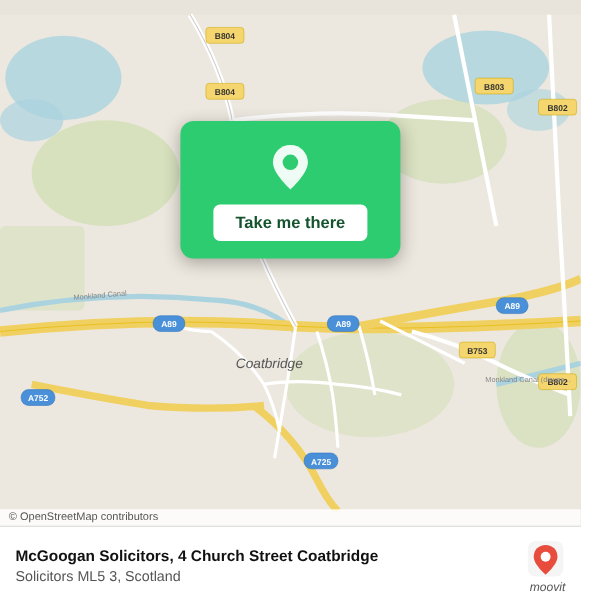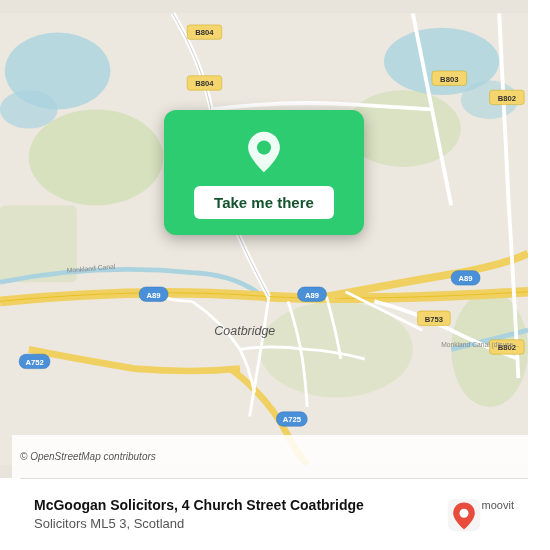--- a/index.html
+++ b/index.html
@@ -72,41 +72,39 @@
       font-weight: 600;
       color: #14532d;
       cursor: pointer;
       white-space: nowrap;
       margin-top: 4px;
     }
 
     
     #attribution-bar {
       background: rgba(255,255,255,0.85);
-      padding: 16px 8px;
+      padding: 2px 8px;
       font-size: 10px;
       color: #555;
       position: absolute;
       bottom: 0;
-      left: 12px;
+      left: 0;
       right: 0;
       z-index: 5;
-      font-style: italic;
     }
 
     
     #footer {
       background: #fff;
       padding: 10px 14px;
       border-top: 1px solid #ddd;
       display: flex;
       align-items: center;
       justify-content: space-between;
       min-height: 72px;
-      margin-left: 20px;
     }
 
     #footer-text {
       flex: 1;
     }
 
     #location-name {
       font-size: 14px;
       font-weight: 600;
       color: #111;
@@ -114,22 +112,24 @@
     }
 
     #location-address {
       font-size: 13px;
       color: #555;
       line-height: 1.4;
     }
 
     #moovit-logo {
       display: flex;
-      align-items: flex-start;
+      flex-direction: column;
+      align-items: flex-end;
       margin-left: 12px;
+      font-style: italic;
     }
 
     #moovit-logo-icon {
       width: 36px;
       height: 36px;
     }
 
     #moovit-text {
       font-size: 11px;
       color: #555;

